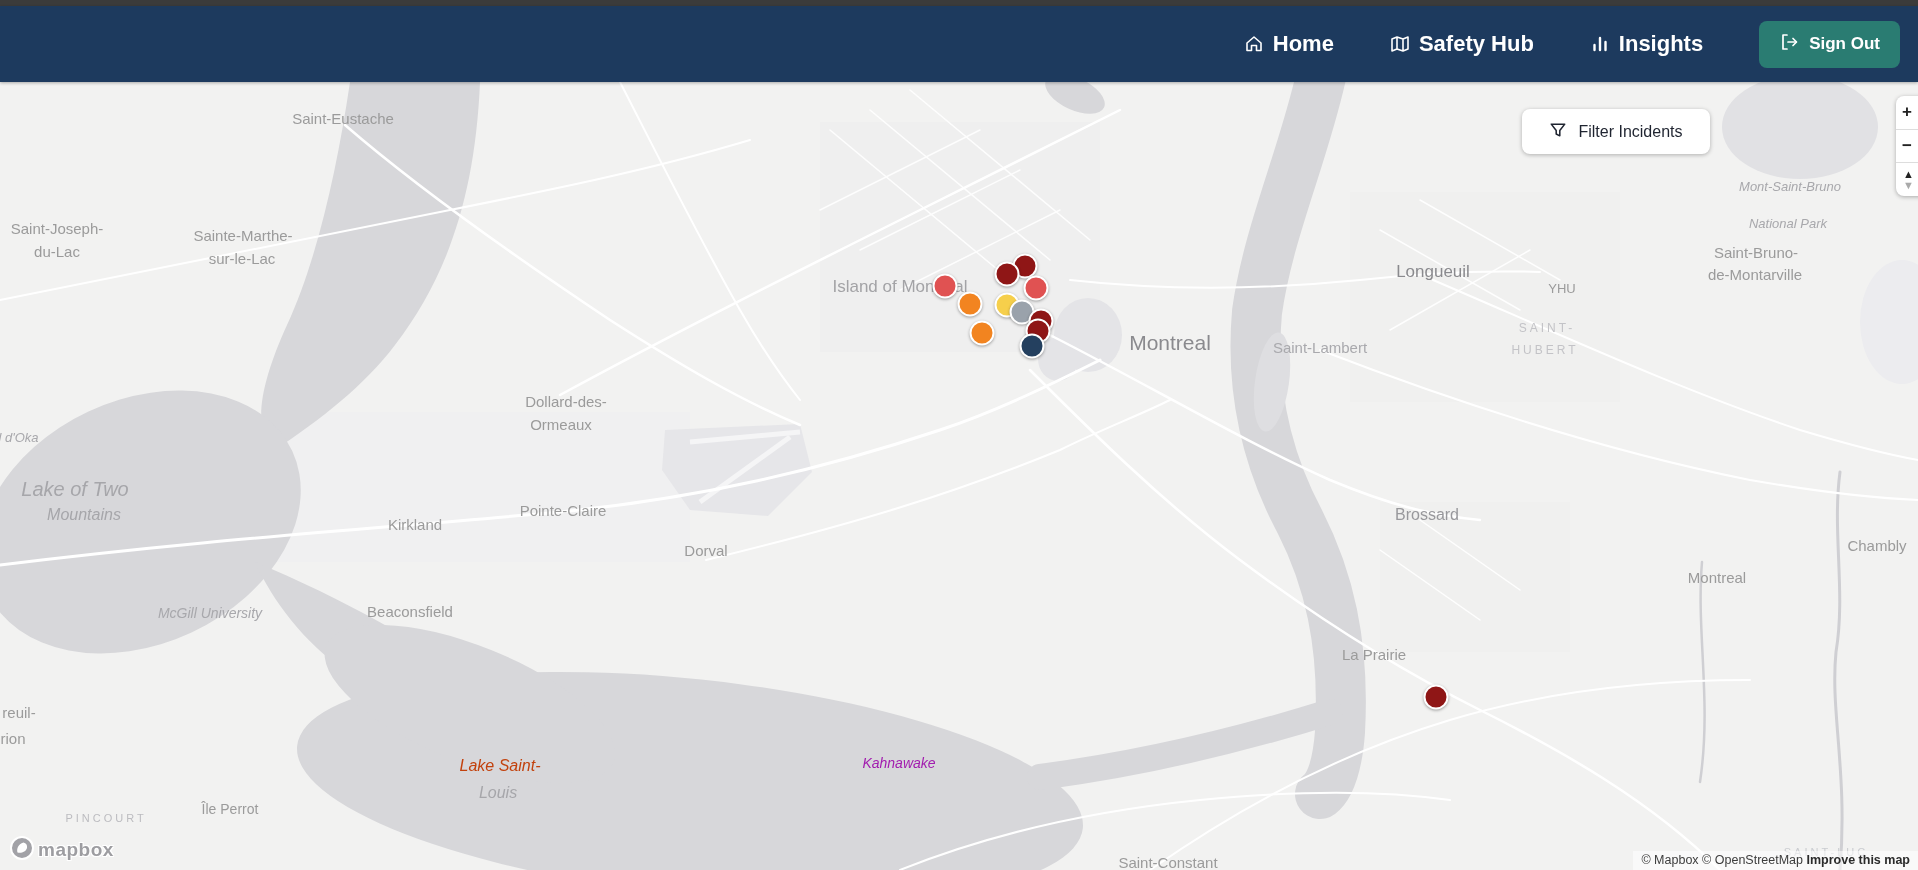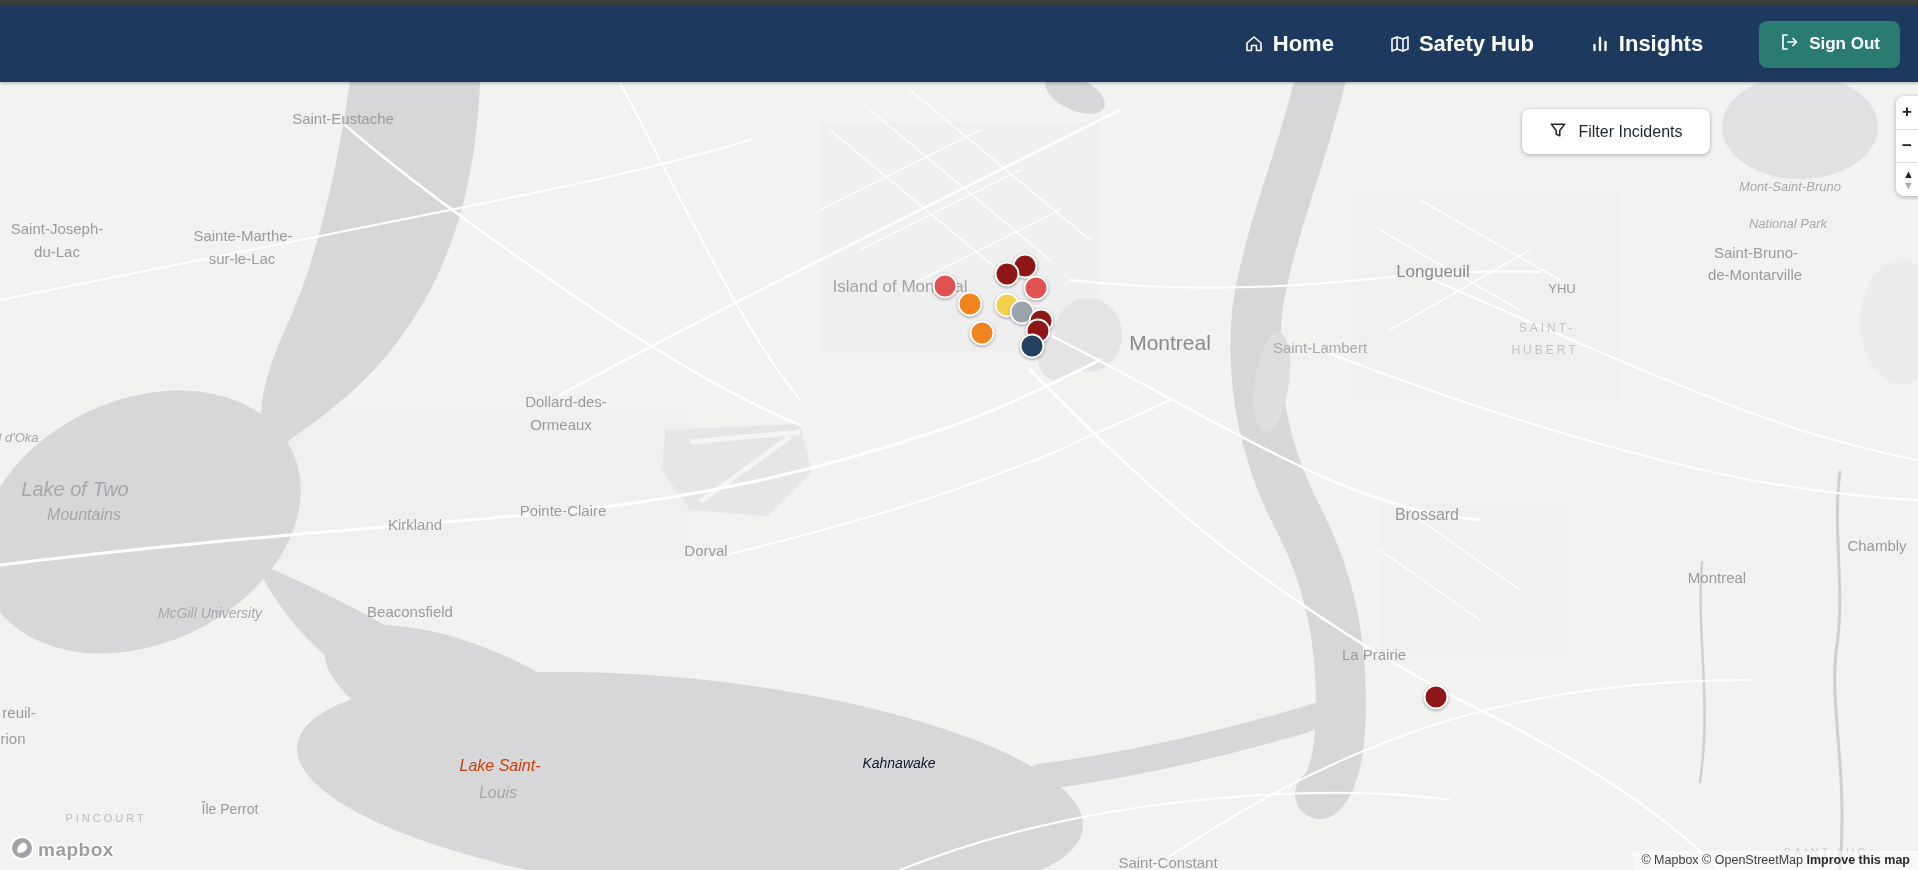--- a/index.html
+++ b/index.html
@@ -188,21 +188,21 @@
       <span class="mlabel" style="left: 415px; top: 442px;">Kirkland</span>
       <span class="mlabel" style="left: 706px; top: 468px;">Dorval</span>
       <span class="mlabel it" style="left: 210px; top: 531px; font-size: 14px; color: rgb(168, 168, 172);">McGill University</span>
       <span class="mlabel" style="left: 410px; top: 529px;">Beaconsfield</span>
       <span class="mlabel" style="left: 19px; top: 630px;">reuil-</span>
       <span class="mlabel" style="left: 13px; top: 656px;">rion</span>
       <span class="mlabel it" style="left: 500px; top: 684px; font-size: 16px; color: #c2410c;">Lake Saint-</span>
       <span class="mlabel it" style="left: 498px; top: 711px; font-size: 16px; color: rgb(166, 166, 170);">Louis</span>
       <span class="mlabel" style="left: 230px; top: 727px; font-size: 14px;">Île Perrot</span>
       <span class="mlabel sp" style="left: 106px; top: 736px; font-size: 11px; color: rgb(188, 188, 192);">PINCOURT</span>
-      <span class="mlabel it" style="left: 899px; top: 681px; font-size: 14px; color: #0f172a;">Kahnawake</span>
+      <span class="mlabel it" style="left: 899px; top: 681px; font-size: 14px; color: #a21caf;">Kahnawake</span>
       <span class="mlabel" style="left: 1168px; top: 780px;">Saint-Constant</span>
       <span class="mlabel" style="left: 900px; top: 205px; font-size: 17px; color: rgb(163, 163, 166);">Island of Montreal</span>
       <span class="mlabel" style="left: 1170px; top: 261px; font-size: 21px; color: rgb(138, 138, 142);">Montreal</span>
       <span class="mlabel" style="left: 1433px; top: 190px; font-size: 17px; color: rgb(138, 138, 142);">Longueuil</span>
       <span class="mlabel" style="left: 1562px; top: 206px; font-size: 13px;">YHU</span>
       <span class="mlabel sp" style="left: 1547px; top: 246px; font-size: 12px; color: rgb(195, 195, 199);">SAINT-</span>
       <span class="mlabel sp" style="left: 1545px; top: 268px; font-size: 12px; color: rgb(195, 195, 199);">HUBERT</span>
       <span class="mlabel" style="left: 1320px; top: 265px; color: rgb(169, 169, 173);">Saint-Lambert</span>
       <span class="mlabel it" style="left: 1790px; top: 104px; font-size: 13px; color: rgb(168, 168, 172);">Mont-Saint-Bruno</span>
       <span class="mlabel it" style="left: 1788px; top: 123px; font-size: 13px; color: rgb(168, 168, 172); margin-top: 18px;">National Park</span>

